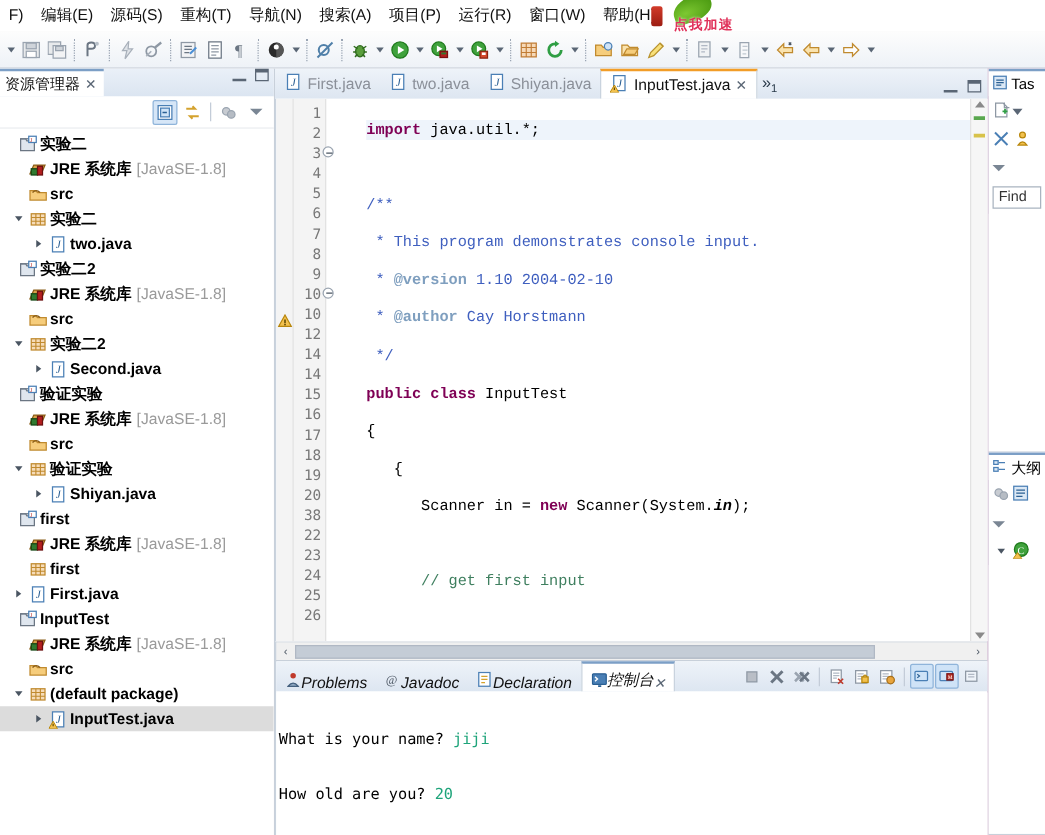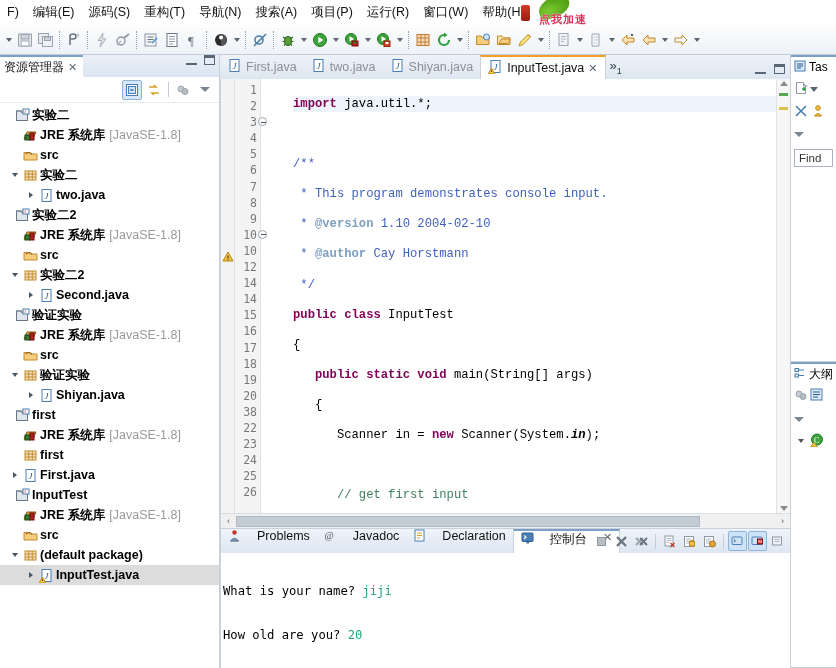--- a/index.html
+++ b/index.html
@@ -105,22 +105,22 @@
     font-size:9px; color:#4a5562;}
   .hs-track { flex:1; height:13px; background:#f0f0f0; position:relative;}
   .hs-thumb { position:absolute; left:0; top:1px; height:11px; width:86%;
     background:#c4ccd6; border:1px solid #b0b8c4; }
 
   
   #console { height:140px; background:#fff; display:flex; flex-direction:column;
     border-top:1px solid #c8d0da; border-left:1px solid #c9d3de;}
   #cons-tabrow { height:24px; background:linear-gradient(#eef3f9,#dde6f1);
     display:flex; align-items:flex-end; position:relative;}
-  .c-tab { height:24px; display:flex; align-items:flex-start; gap:16px; padding:0 7px;
-    font-size:12.5px; color:#111; cursor:default;}
+  .c-tab { height:24px; display:flex; align-items:flex-end; gap:0; padding:0 7px;
+    font-size:12.5px; color:#111; cursor:default;font-style:italic;}
   .c-tab.active { background:#fff; border-top:2px solid #7c9fc6;
     border-left:1px solid #c9d3de; border-right:1px solid #c9d3de;}
   .c-tools { position:absolute; right:3px; bottom:2px; display:flex; align-items:center; gap:1px;}
   .ct { width:19px; height:20px; display:flex; align-items:center; justify-content:center;}
   .ct.on { background:#cfe3f7; border:1px solid #8fb4da; border-radius:2px;}
   .ct-sep { width:1px; height:15px; background:#c3ccd8; margin:0 3px;}
   #cons-status { height:18px; font-size:12px; padding:1px 0 0 2px; white-space:nowrap;
     overflow:hidden; background:#fff; color:#111;}
   #cons-out { flex:1; font-family:"DejaVu Sans Mono", monospace; font-size:12.2px;
     padding:1px 0 0 2px; background:#fff; white-space:pre; position:relative;}
@@ -722,21 +722,20 @@
       <div id="code">
 <div class="cl cur"><span class="kw">import</span> java.util.*;</div>
 <div class="cl"></div>
 <div class="cl"><span class="jdoc">/**</span></div>
 <div class="cl"><span class="jdoc"> * This program demonstrates console input.</span></div>
 <div class="cl"><span class="jdoc"> * </span><span class="jtag">@version</span><span class="jdoc"> 1.10 2004-02-10</span></div>
 <div class="cl"><span class="jdoc"> * </span><span class="jtag">@author</span><span class="jdoc"> Cay Horstmann</span></div>
 <div class="cl"><span class="jdoc"> */</span></div>
 <div class="cl"><span class="kw">public class</span> InputTest</div>
 <div class="cl">{</div>
-<div class="cl">   <span class="kw">public static void</span> main(String[] args)</div>
 <div class="cl">   {</div>
 <div class="cl">      Scanner in = <span class="kw">new</span> Scanner(System.<span class="fld">in</span>);</div>
 <div class="cl"></div>
 <div class="cl">      <span class="cmt">// get first input</span></div>
 
 
 
 
 
 

